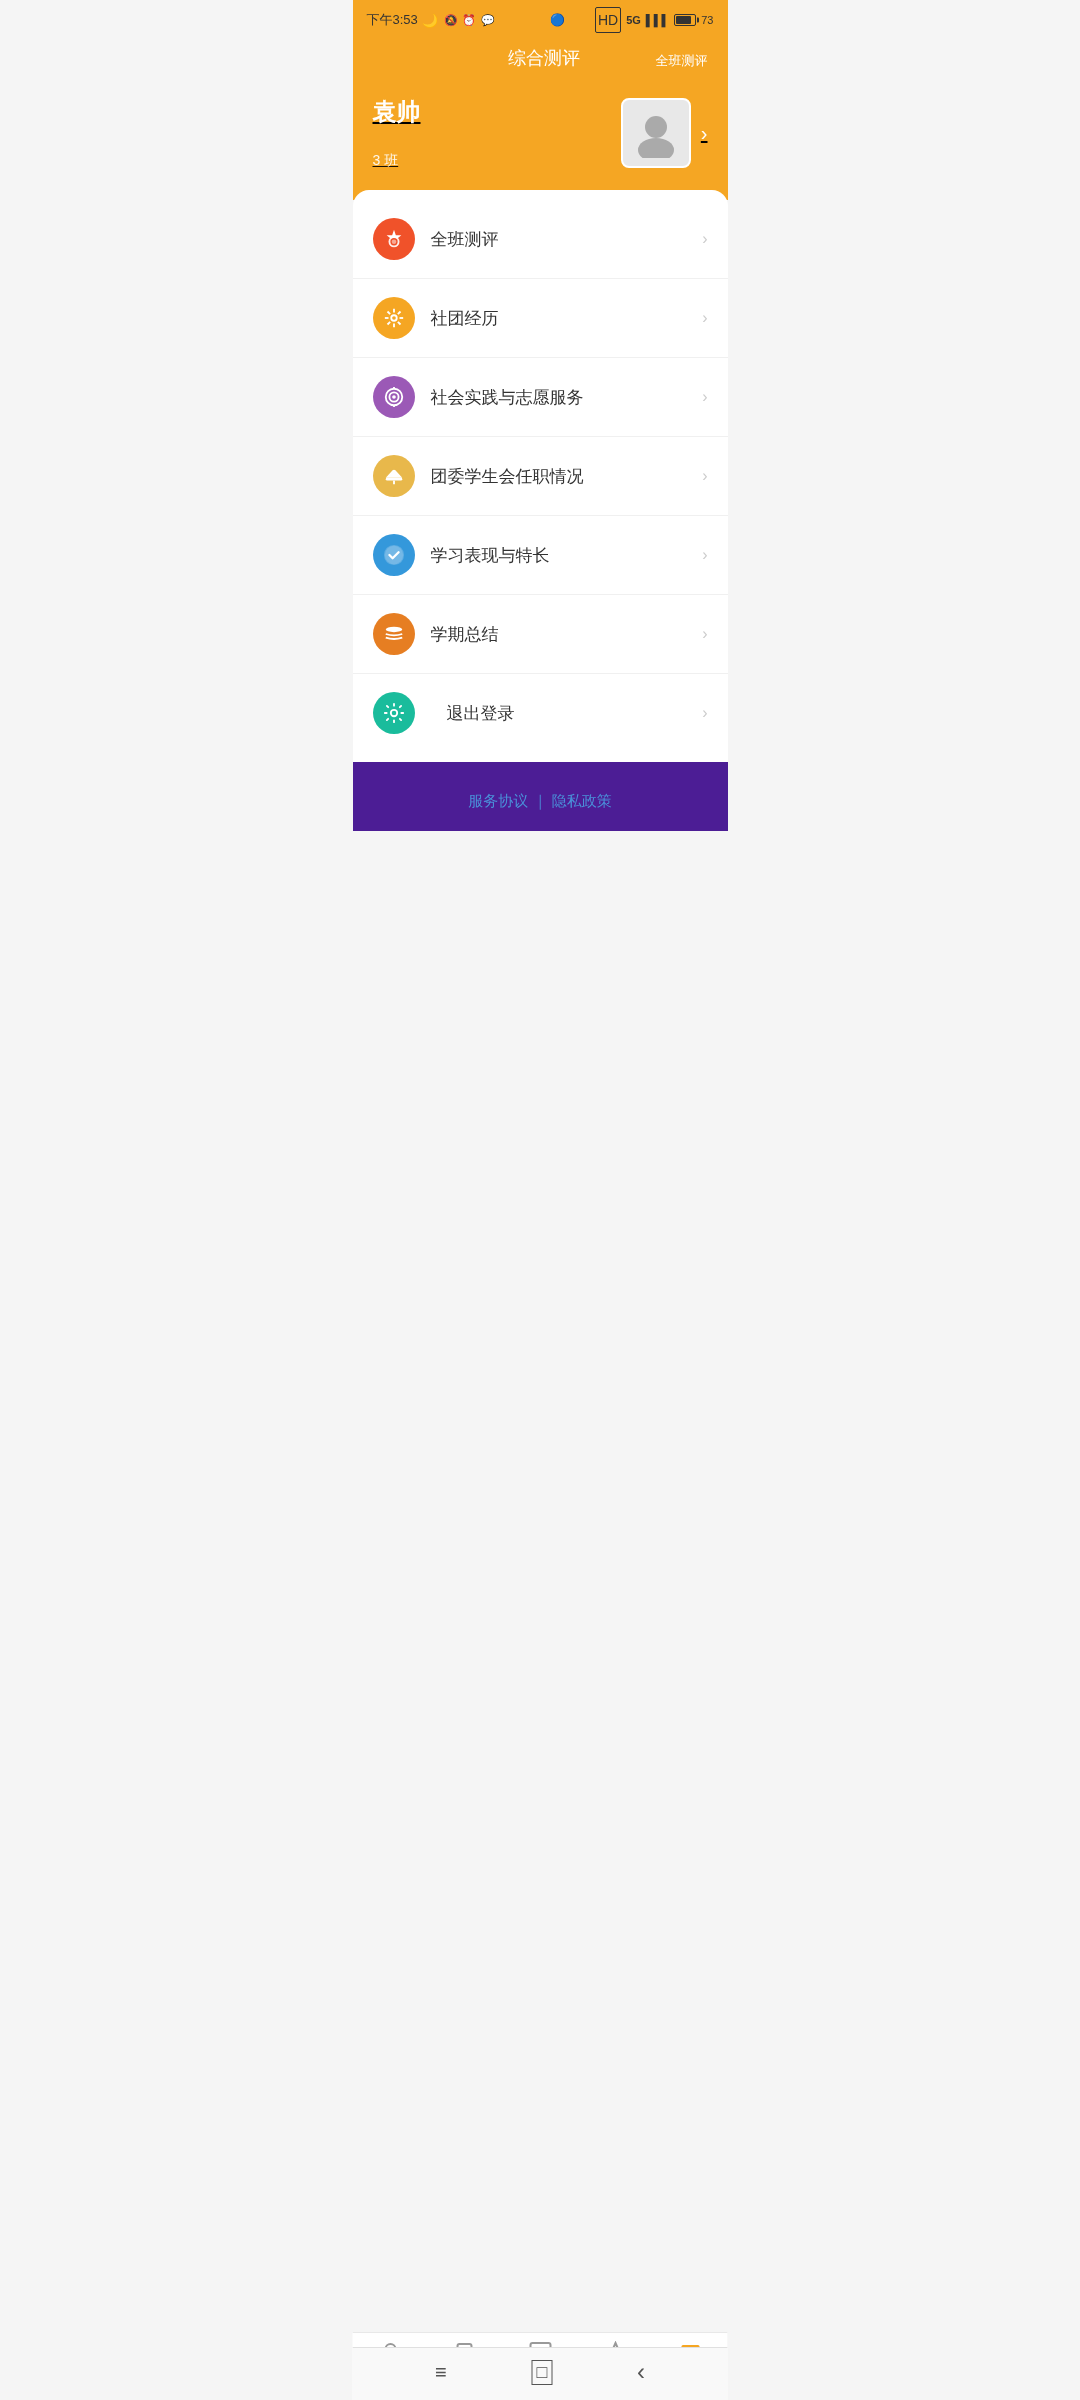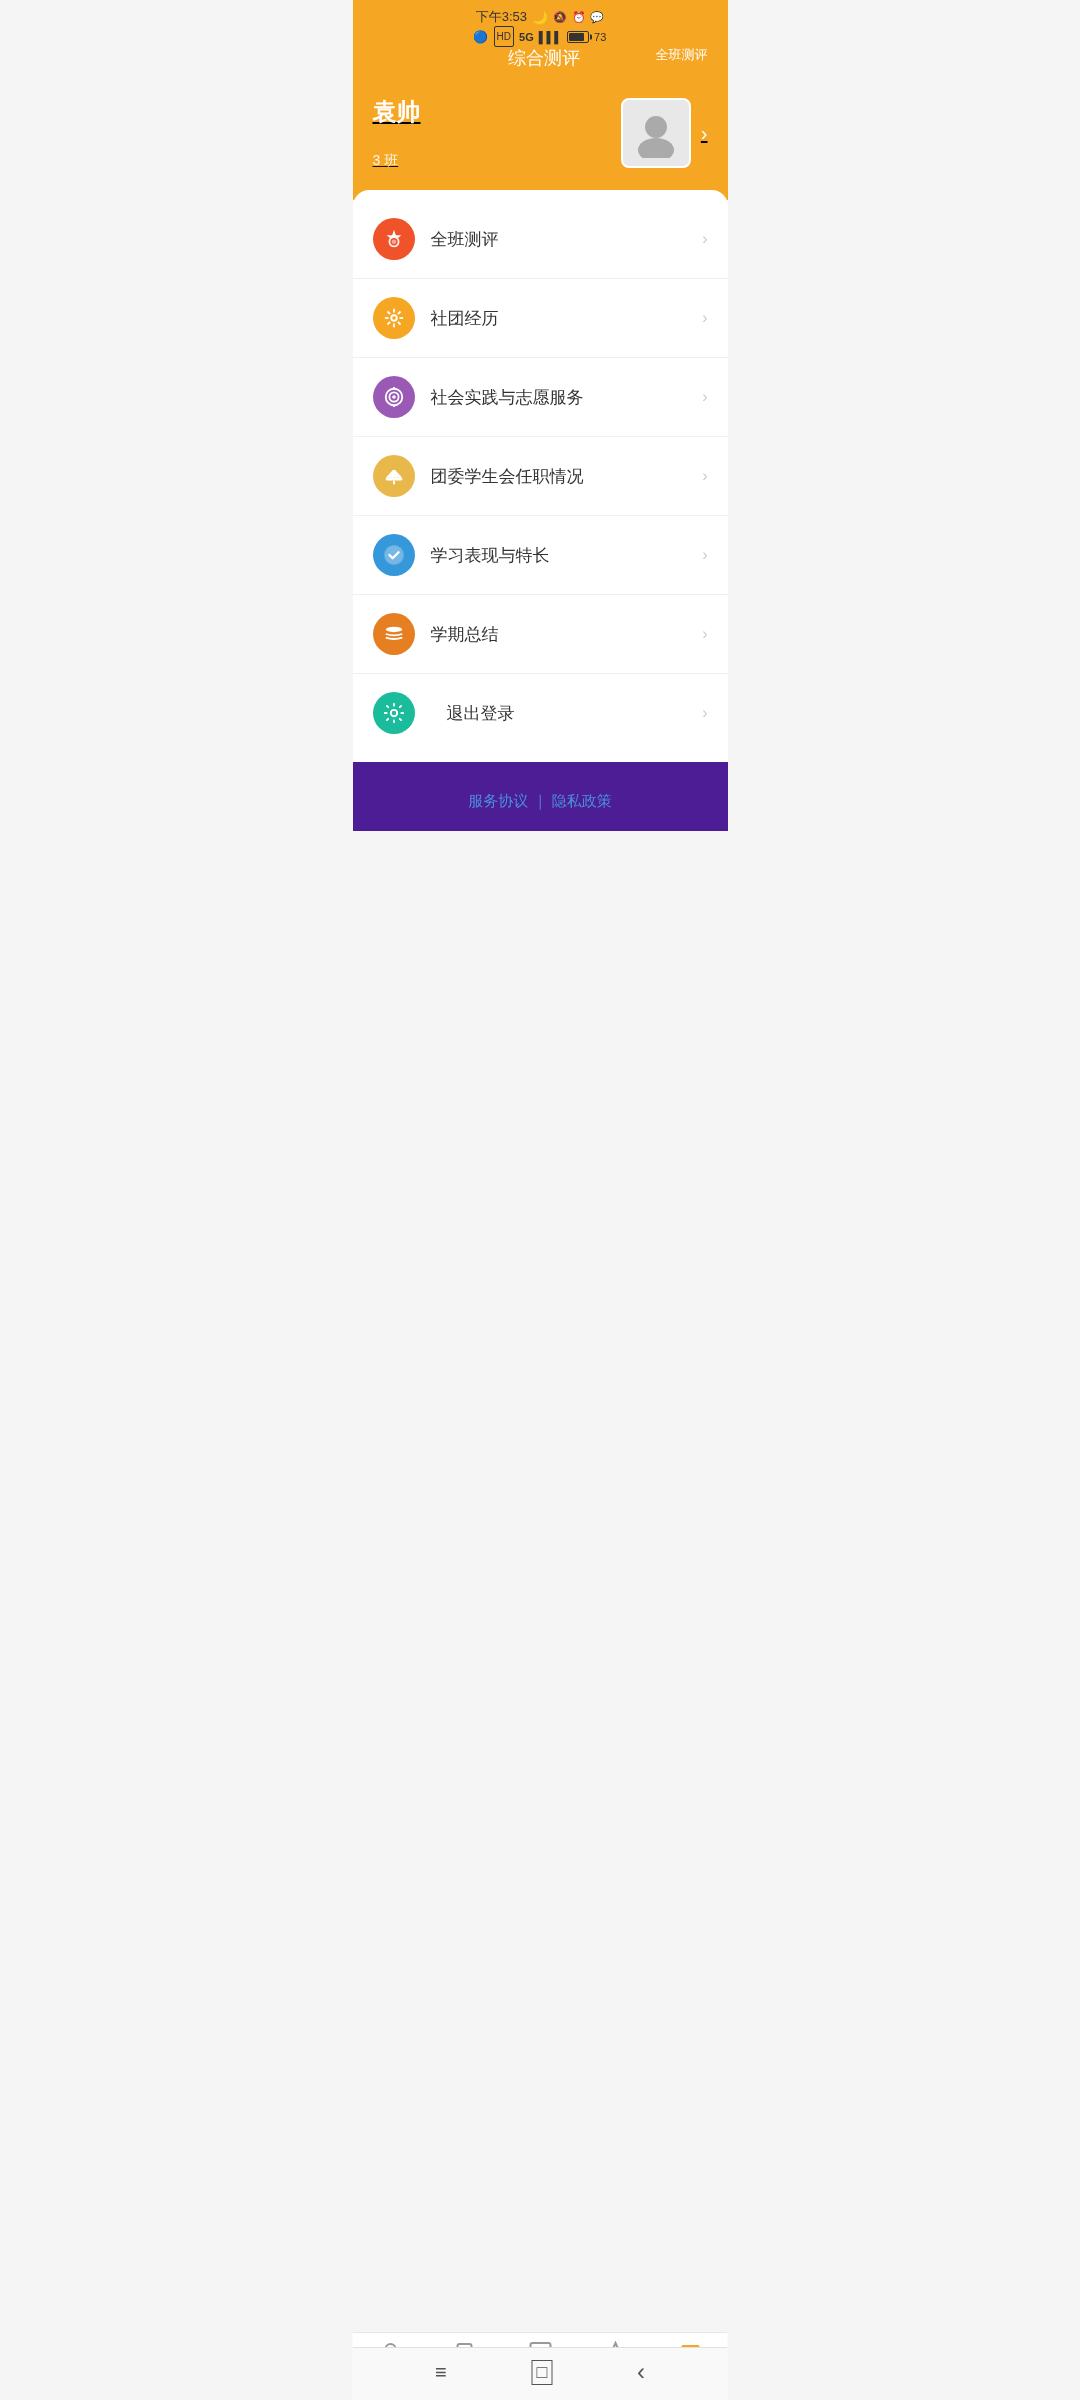--- a/index.html
+++ b/index.html
@@ -20,21 +20,20 @@
     }
 
     
     .status-bar {
       background: #f5a623;
       display: flex;
       justify-content: space-between;
       align-items: center;
       padding: 8px 14px 4px;
       height: 36px;
-      flex-direction: column;
     }
 
     .status-left {
       display: flex;
       align-items: center;
       gap: 5px;
       font-size: 13px;
       color: #333;
       font-weight: 500;
     }
@@ -81,21 +80,21 @@
       width: 73%;
       background: #333;
       border-radius: 1px;
     }
 
     
     .header {
       background: #f5a623;
       display: flex;
       justify-content: space-between;
-      align-items: flex-start;
+      align-items: flex-end;
       padding: 10px 20px;
     }
 
     .header-title {
       font-size: 18px;
       color: #fff;
       font-weight: 500;
       flex: 1;
       text-align: center;
     }
@@ -275,21 +274,21 @@
 <div class="status-bar">
   <div class="status-left">
     <span>下午3:53</span>
     <span>🌙</span>
     <span style="font-size:11px;">🔕</span>
     <span style="font-size:11px;">⏰</span>
     <span style="font-size:11px;">💬</span>
   </div>
   <div class="status-right">
     <span>🔵</span>
-    <span style="font-size:10px;border:1px solid #333;padding:4px 2px;border-radius:2px;">HD</span>
+    <span style="font-size:14px;border:1px solid #333;padding:4px 2px;border-radius:2px;margin-left:25px;">HD</span>
     <span style="font-size:11px;font-weight:bold;">5G</span>
     <span style="font-size:11px;">▌▌▌</span>
     <span class="battery-icon">
       <span class="battery-fill"></span>
     </span>
     <span style="font-size:11px;">73</span>
   </div>
 </div>
 
 <div class="header">

